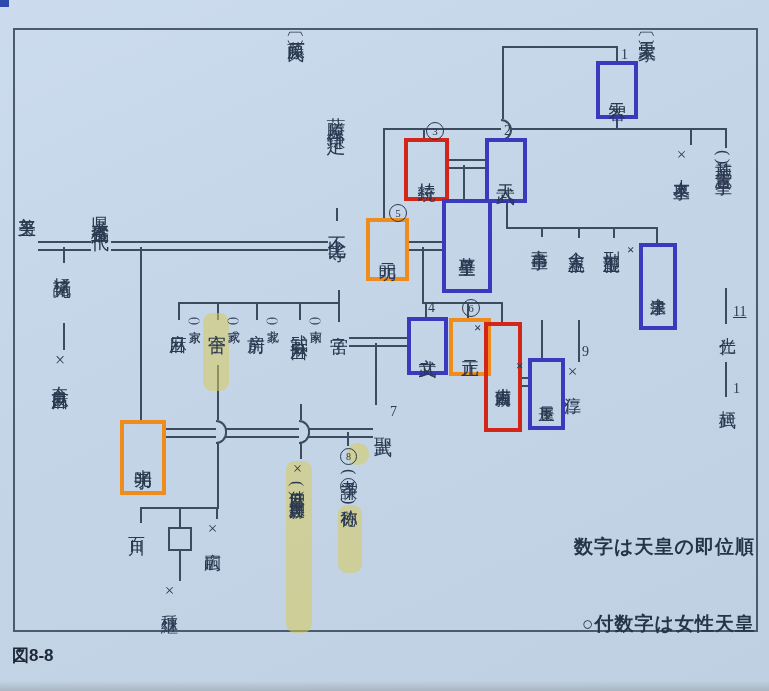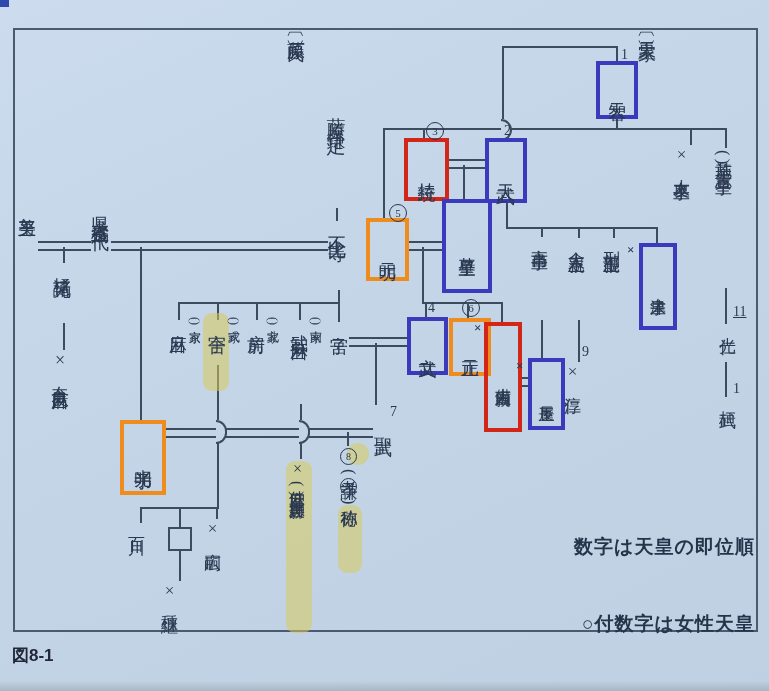--- a/index.html
+++ b/index.html
@@ -212,16 +212,16 @@
   <div class="num" style="left:733px;top:304px;text-decoration:underline;">11</div>
   <div class="num" style="left:733px;top:381px;">1</div>
 
   <div class="cross" style="left:627px;top:242px;">×</div>
   <div class="cross" style="left:516px;top:358px;">×</div>
   <div class="cross" style="left:474px;top:320px;">×</div>
 
   <div class="legend-line" style="top:534px;">数字は天皇の即位順</div>
   <div class="legend-line" style="top:567px;margin-top:44px;">○付数字は女性天皇</div>
 
-  <div class="caption" style="left:12px;top:644px;font-size:17px;">図8-1</div>
+  <div class="caption" style="left:12px;top:644px;font-size:17px;">図8-8</div>
 
   <div class="bottom-shade"></div>
 </div>
 
 </body></html>

